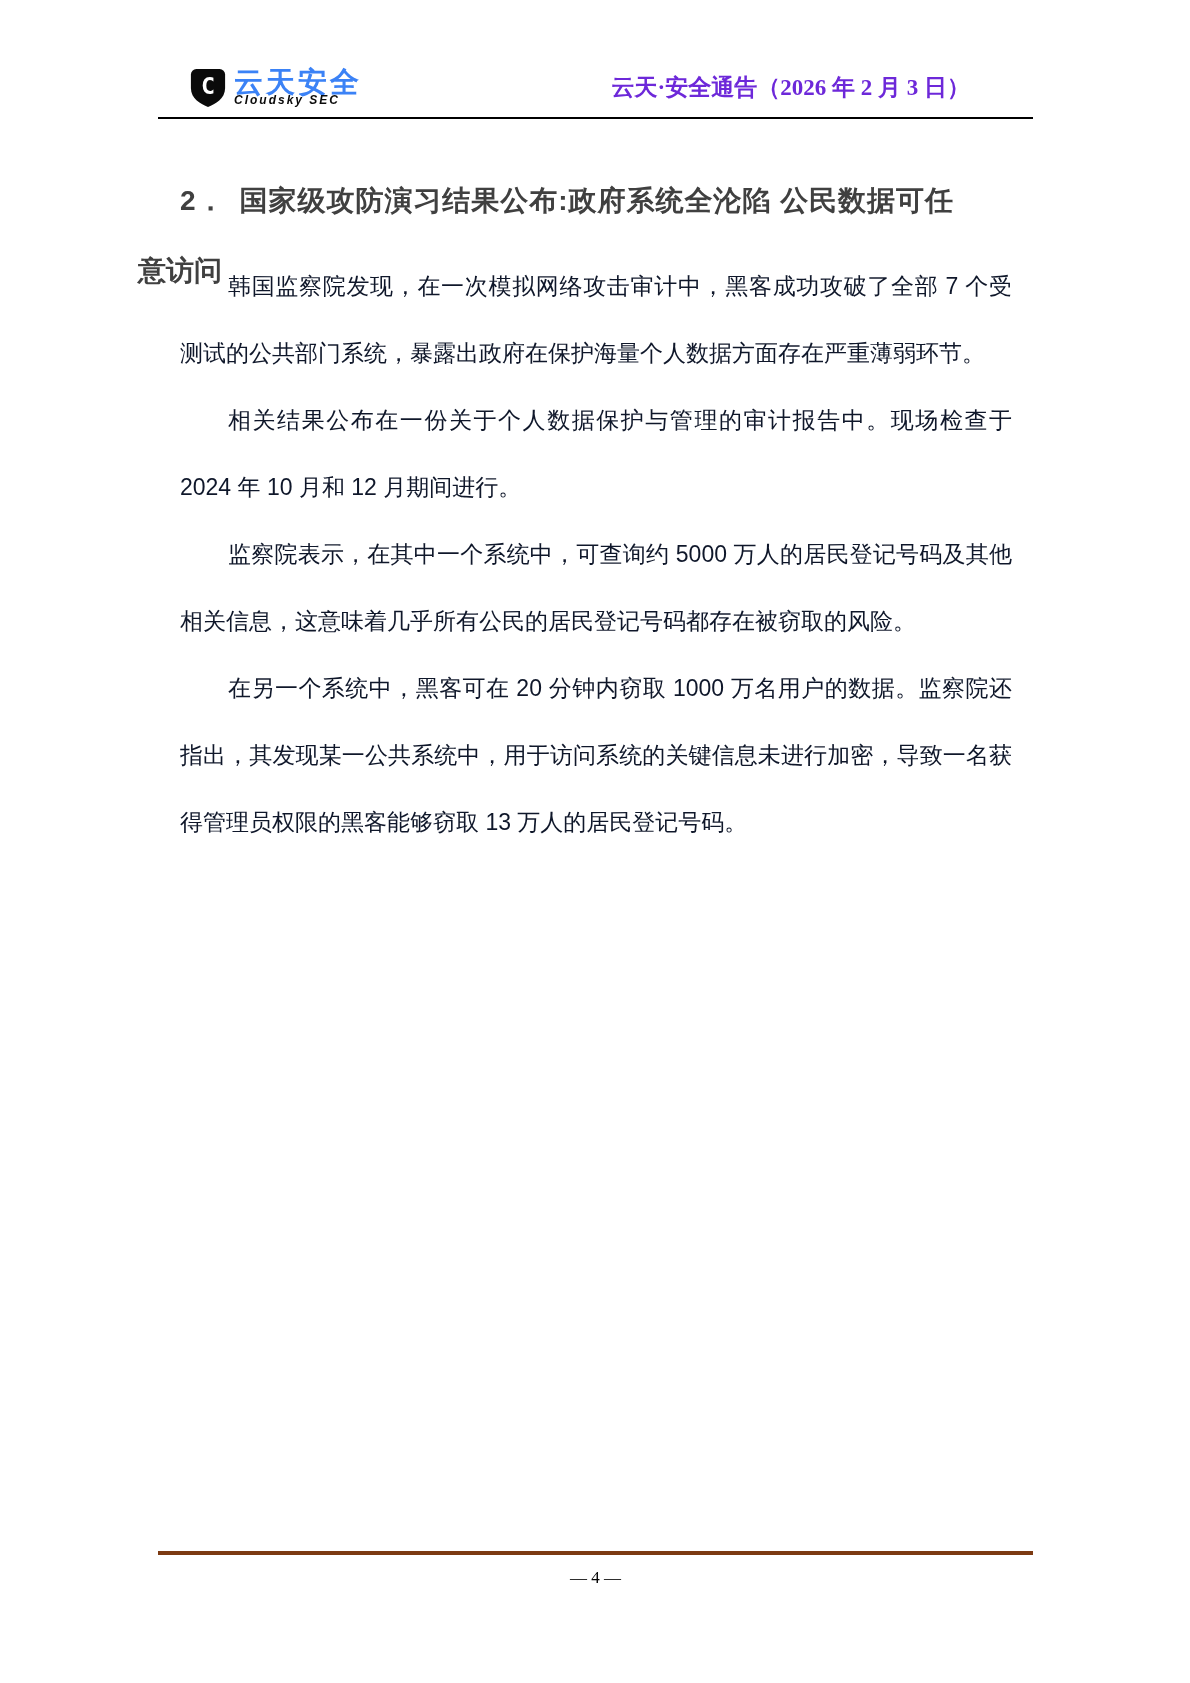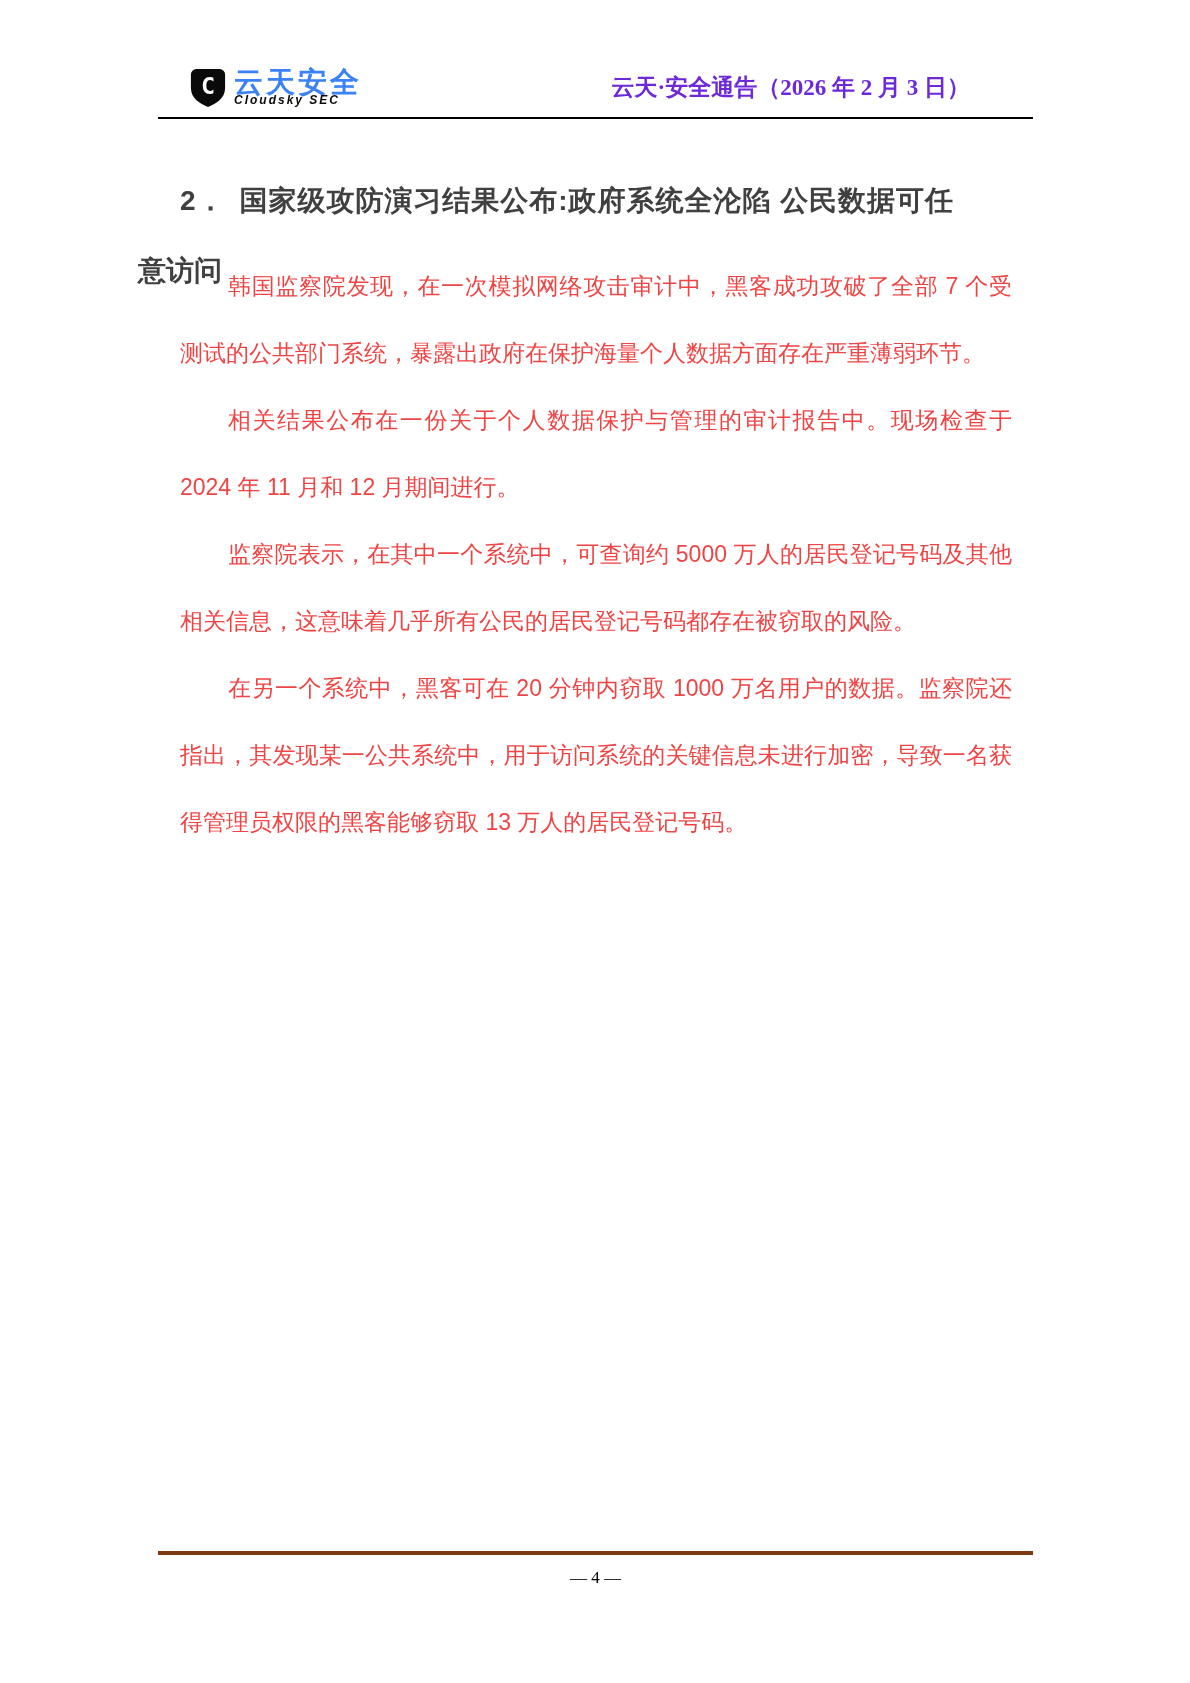--- a/index.html
+++ b/index.html
@@ -46,21 +46,21 @@
   .heading-number { margin-right: 14px; }
   .article-body {
     position: absolute; left: 180px; top: 253px; width: 832px;
   }
   .article-body p {
     margin: 0; padding: 0;
     font-size: 23px; line-height: 67px;
     text-indent: 48px;
     text-align: justify;
     text-align-last: left;
-    color: #ef4444;
+    color: #0f172a;
   }
   
   .footer-rule {
     position: absolute; left: 158px; top: 1551px;
     width: 875px; height: 4px; background: #7c3a12;
   }
   .page-number {
     position: absolute; left: 158px; top: 1568px; width: 875px;
     text-align: center;
     font-family: "Liberation Serif", serif;
@@ -82,19 +82,19 @@
 </div>
 
 <div class="header-title">云天·安全通告（2026 年 2 月 3 日）</div>
 
 <div class="header-rule"></div>
 
 <h2 class="article-heading"><span class="heading-number">2．</span><span>国家级攻防演习结果公布:政府系统全沦陷 公民数据可任意访问</span></h2>
 
 <div class="article-body">
   <p>韩国监察院发现，在一次模拟网络攻击审计中，黑客成功攻破了全部 7 个受测试的公共部门系统，暴露出政府在保护海量个人数据方面存在严重薄弱环节。</p>
-  <p>相关结果公布在一份关于个人数据保护与管理的审计报告中。现场检查于 2024 年 11 月和 12 月期间进行。</p>
+  <p>相关结果公布在一份关于个人数据保护与管理的审计报告中。现场检查于 2024 年 10 月和 12 月期间进行。</p>
   <p>监察院表示，在其中一个系统中，可查询约 5000 万人的居民登记号码及其他相关信息，这意味着几乎所有公民的居民登记号码都存在被窃取的风险。</p>
   <p>在另一个系统中，黑客可在 20 分钟内窃取 1000 万名用户的数据。监察院还指出，其发现某一公共系统中，用于访问系统的关键信息未进行加密，导致一名获得管理员权限的黑客能够窃取 13 万人的居民登记号码。</p>
 </div>
 
 <div class="footer-rule"></div>
 <div class="page-number">— 4 —</div>
 
 </body></html>

